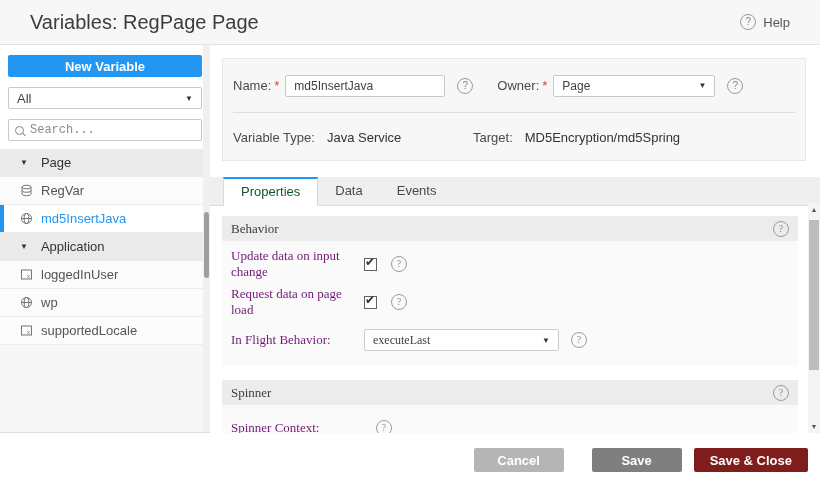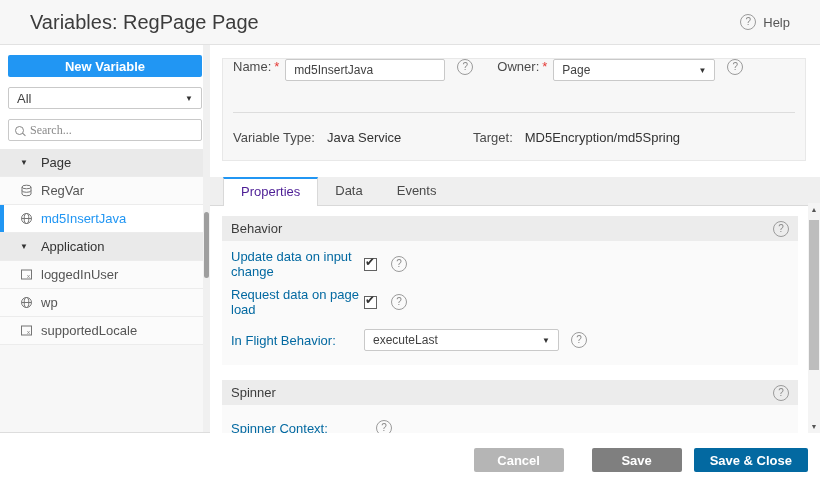--- a/index.html
+++ b/index.html
@@ -54,21 +54,21 @@
   .search-glyph {
     width:9px; height:9px; border:1px solid #888; border-radius:50%;
     position:relative; flex:0 0 auto; margin-right:6px;
   }
   .search-glyph::after {
     content:""; position:absolute; width:4px; height:1px; background:#888;
     right:-3px; bottom:-1px; transform:rotate(45deg);
   }
   .search-box input {
     border:none; outline:none; background:transparent; width:100%;
-    font-family:Liberation Serif, serif; font-size:12px; color:#555;
+    font-family:Liberation Mono, monospace; font-size:12px; color:#555;
   }
   .search-box input::placeholder { color:#8a8a8a; }
 
   .var-list { display:flex; flex-direction:column; }
   .tree-row {
     height:28px; display:flex; align-items:center; padding-left:20px;
     border-bottom:1px solid #ececec; cursor:pointer; position:relative;
   }
   .tree-group { background:#eaeaea; color:#333; }
   .tree-group .caret { font-size:8px; color:#333; margin-right:13px; }
@@ -90,21 +90,21 @@
   }
 
   
   .main { position:absolute; top:45px; left:210px; width:610px; height:442px; background:#fff; }
 
   .info-panel {
     position:absolute; top:13px; left:12px; width:584px; height:103px;
     background:#f7f7f7; border:1px solid #e8e8e8;
     padding:0 10px;
   }
-  .info-row1 { height:53px; display:flex; }
+  .info-row1 { height:53px; display:flex; align-items:center; }
   .field-label { color:#4a4a4a; white-space:nowrap; }
   .req { color:#e53935; margin-left:3px; margin-right:6px; }
   .text-input {
     width:160px; height:22px; border:1px solid #c9c9c9; border-radius:2px;
     background:#fff; padding:0 8px; font-family:inherit; font-size:12px; color:#424242;
     outline:none;
   }
   .select-box {
     width:162px; height:22px; border:1px solid #c9c9c9; border-radius:2px;
     background:#fff; padding:0 8px; display:flex; align-items:center;
@@ -123,39 +123,39 @@
     position:absolute; top:132px; left:0; right:0; height:29px;
     background:#efefef; border-bottom:1px solid #d9d9d9;
     display:flex; align-items:stretch; padding-left:13px;
   }
   .tab {
     padding:0 17px; line-height:28px; color:#4a4a4a; cursor:pointer;
   }
   .tab.active {
     background:#fff; border:1px solid #d9d9d9; border-bottom:none;
     border-top:2px solid #2196f3; line-height:25px; margin-bottom:-1px;
-    color:#4c1d95;
+    color:#14532d;
   }
 
   
   .content {
     position:absolute; top:161px; left:12px; width:576px; height:227px;
-    background:#fff; overflow:hidden; padding-top:10px;
+    background:#fff; overflow:hidden; padding-top:10px;font-family:Liberation Serif, serif;
   }
   .section { width:100%; }
   .section + .section { margin-top:15px; }
   .section-header {
     height:25px; background:#ececec; display:flex; align-items:center;
     padding:0 9px; color:#3c3c3c;
   }
   .section-header .help-icon { margin-left:auto; cursor:pointer; }
   .section-body { background:#fafafa; padding:12px 9px 14px 9px; }
   .prop-row { display:flex; align-items:center; height:22px; }
   .prop-row + .prop-row { margin-top:16px; }
-  .prop-label { width:133px; color:#0369a1; flex:0 0 auto; }
+  .prop-label { width:133px; color:#701a75; flex:0 0 auto; }
   .checkbox {
     width:13px; height:13px; border:1px solid #616161; background:#fff;
     position:relative; cursor:pointer; flex:0 0 auto;
   }
   .checkbox .check {
     position:absolute; top:-4px; left:0px; font-size:12px; color:#333;
   }
   .prop-row .help-icon { margin-left:14px; cursor:pointer; }
   .wide-select { width:195px; }
   .combo-box {
@@ -192,21 +192,21 @@
   .footer {
     position:absolute; bottom:0; right:12px; height:54px;
     display:flex; align-items:center; gap:12px;
   }
   .btn {
     height:24px; min-width:90px; padding:0 16px; border:none; border-radius:2px;
     font-family:inherit; font-size:13px; font-weight:bold; color:#fff; cursor:pointer;
   }
   .btn-cancel { background:#b5b5b5; }
   .btn-save { background:#7f7f7f;margin-left:16px; }
-  .btn-save-close { background:#0369a1; }
+  .btn-save-close { background:#7f1d1d; }
 
   .icon-svg { display:block; }
 </style>
 </head>
 <body>
 
 <div class="window">
 
   <div class="header">
     <div class="header-title">Variables: RegPage Page</div>

